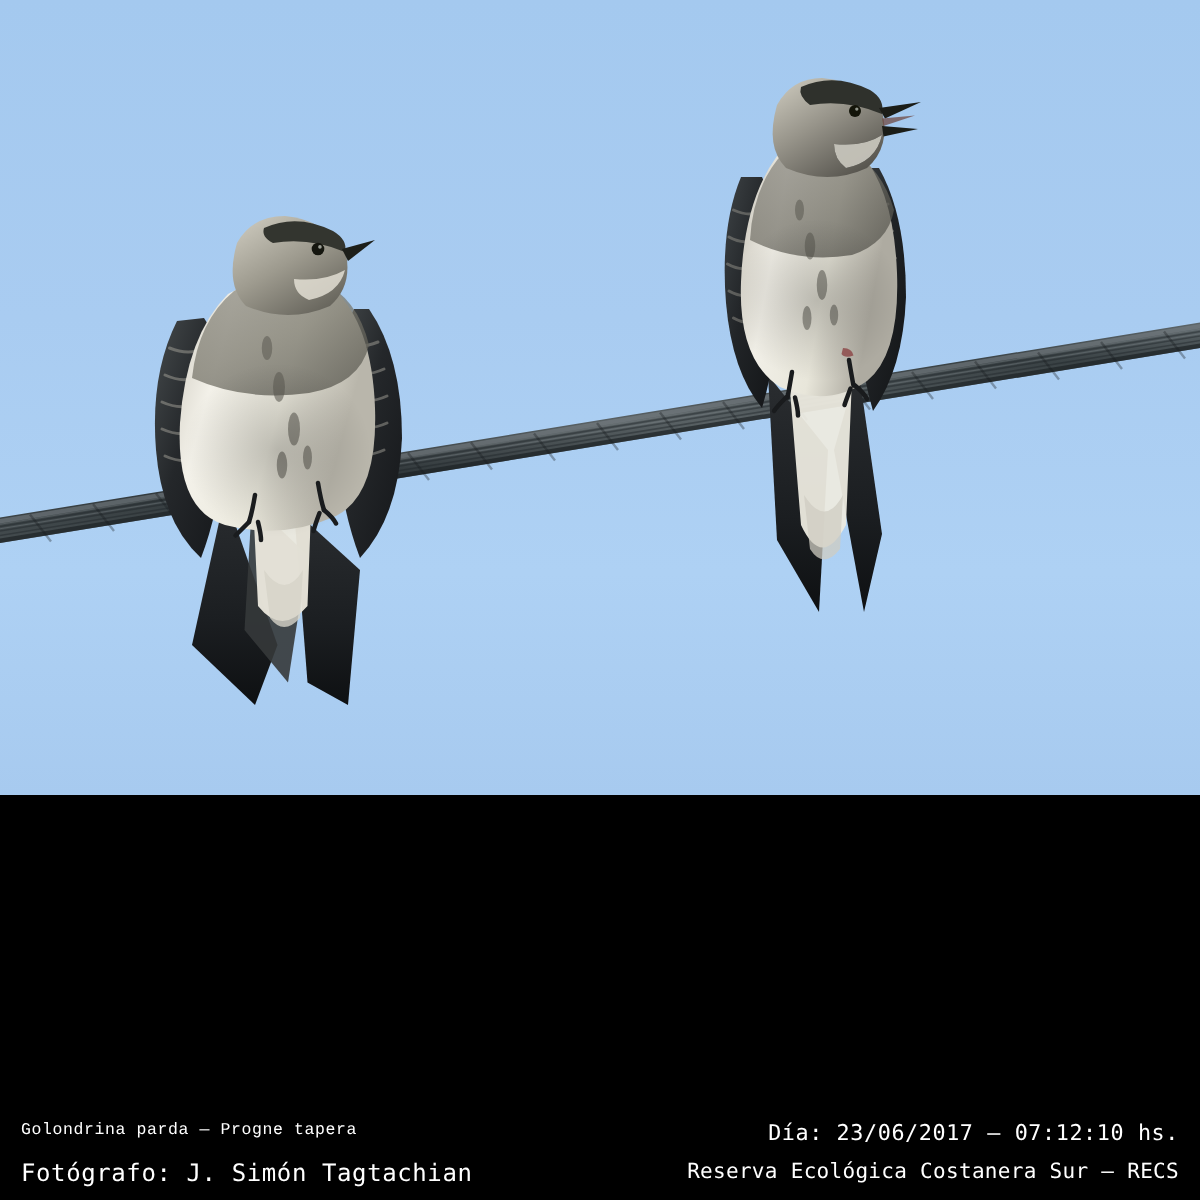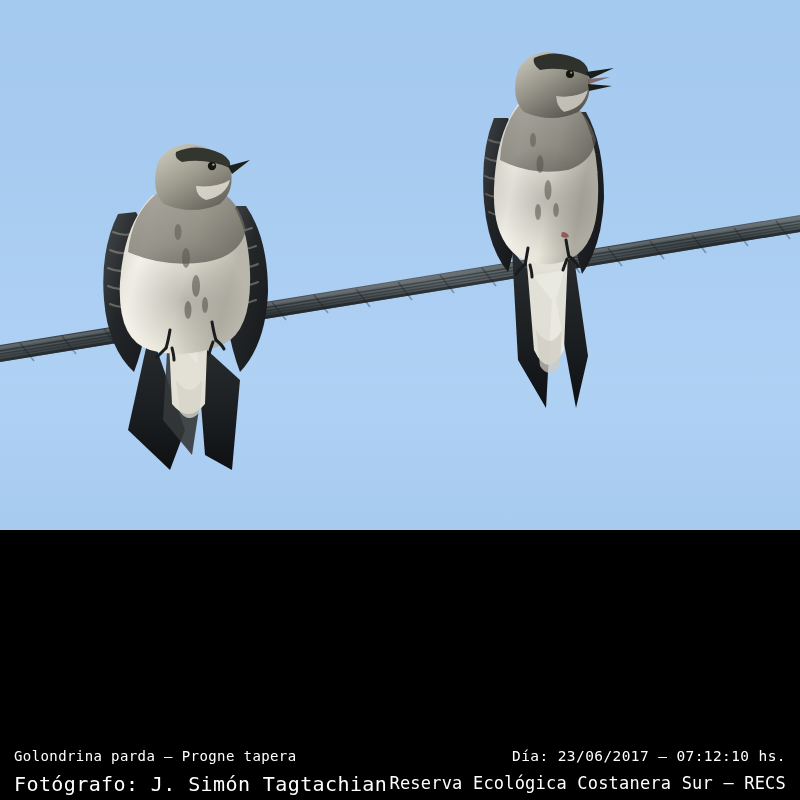--- a/index.html
+++ b/index.html
@@ -36,24 +36,24 @@
     background: #000000;
   }
 
   
   .foot {
     position: absolute;
     color: #ffffff;
     white-space: nowrap;
     font-family: "DejaVu Sans Mono", "Liberation Mono", monospace;
   }
-  #foot-l1 { left: 14px;  top: 748px; font-size: 14px; letter-spacing: 0.4px; }
-  #foot-l2 { left: 14px;  top: 772px; font-size: 20px; letter-spacing: 0.4px; }
+  #foot-l1 { left: 14px;  top: 748px; font-size: 11px; letter-spacing: 0.4px; font-family: Liberation Mono, monospace; }
+  #foot-l2 { left: 14px;  top: 772px; font-size: 16px; letter-spacing: 0.4px; }
   #foot-r1 { right: 14px; top: 748px; font-size: 14.5px; letter-spacing: 0.4px; text-align: right; }
-  #foot-r2 { right: 14px; top: 773px; font-size: 17px; letter-spacing: 0.2px; text-align: right; }
+  #foot-r2 { right: 14px; top: 773px; font-size: 14px; letter-spacing: 0.2px; text-align: right; }
 </style>
 </head>
 <body>
 
 <div id="page">
 
   <div id="photo">
     <svg id="sky-svg" viewBox="0 0 800 530" xmlns="http://www.w3.org/2000/svg">
       <defs>
         <linearGradient id="skyGrad" x1="0" y1="0" x2="0" y2="1">

